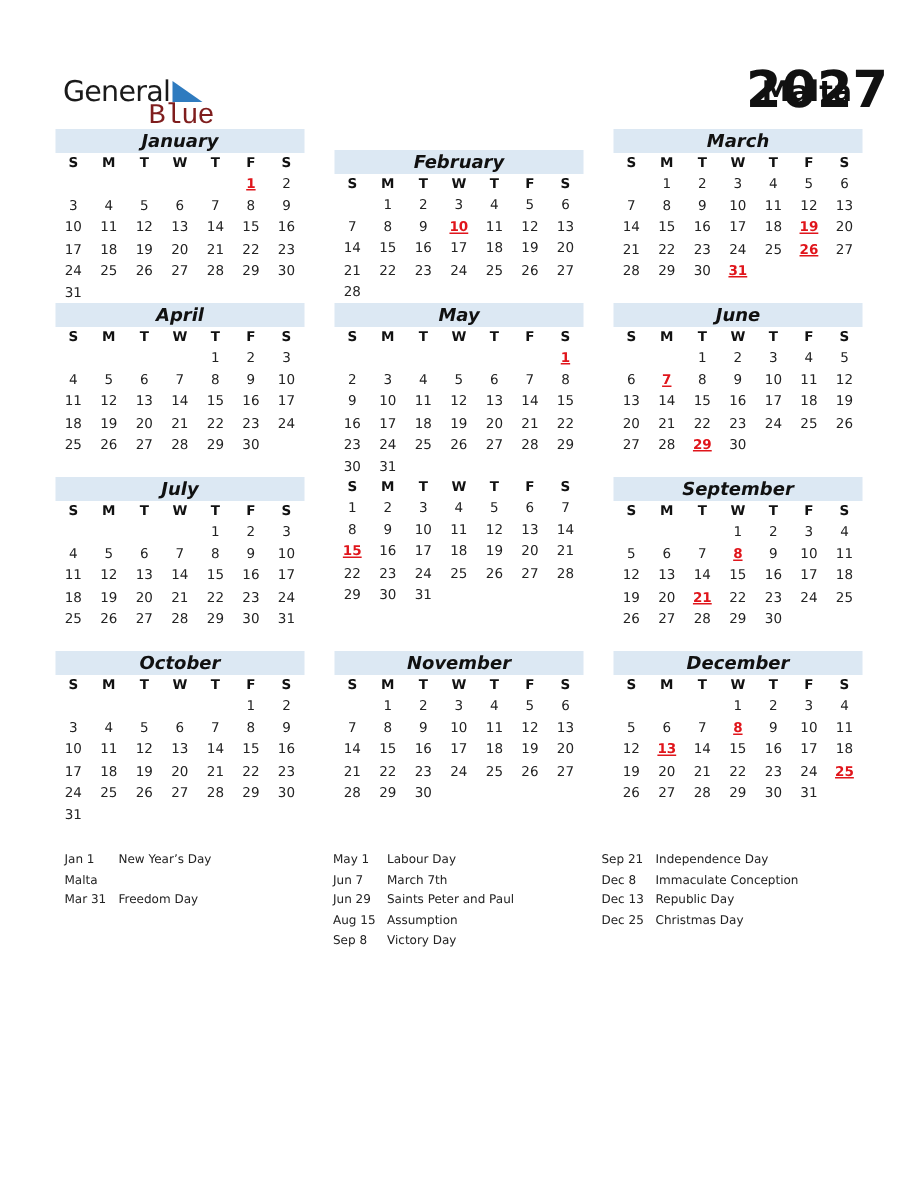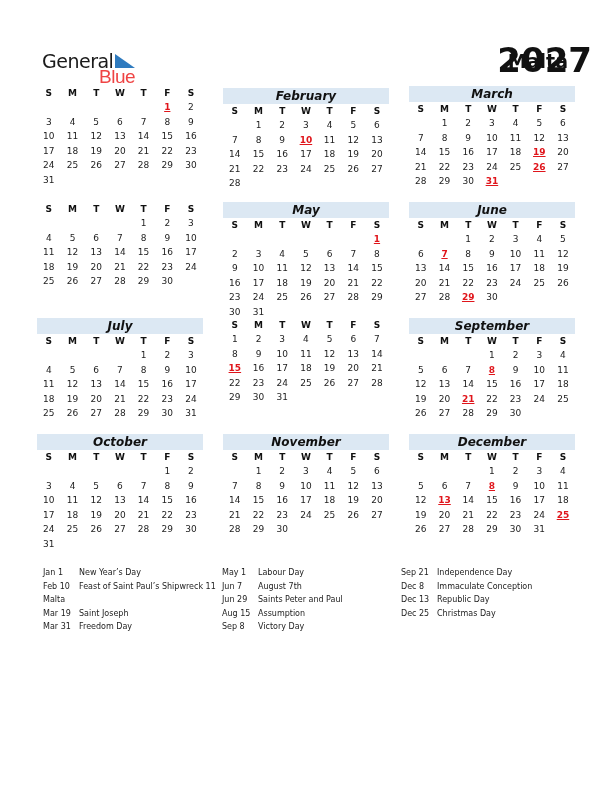--- a/index.html
+++ b/index.html
@@ -1,20 +1,20 @@
 <!DOCTYPE html>
 <html><head>
 <meta charset="utf-8">
 <style>
   * { box-sizing: border-box; margin: 0; padding: 0; }
   html, body { width: 612px; height: 792px; background: #ffffff; }
   body { position: relative; font-family: "DejaVu Sans", sans-serif; color: #222; overflow: hidden; }
   .logo { position: absolute; left: 42px; top: 34px; width: 110px; height: 40px; margin-top: 16px; }
   .logo .g { position: absolute; left: 0; top: 0; font-size: 19px; color: #1a1a1a; letter-spacing: -0.5px; font-family: "DejaVu Sans", sans-serif; }
-  .logo .b { position: absolute; left: 57px; top: 16px; font-size: 19px; color: #ef4444; letter-spacing: -0.5px; font-family: Liberation Sans, sans-serif; }
+  .logo .b { position: absolute; left: 57px; top: 16px; font-size: 19px; color: #7f1d1d; letter-spacing: -0.5px; font-family: Liberation Mono, monospace; }
   .logo .tri { position: absolute; left: 73px; top: 4px; width: 0; height: 0; border-left: 20px solid #2f7bbf; border-top: 14px solid transparent; }
   .year { position: absolute; left: 0; width: 592px; top: 40px; text-align: right; font-size: 34px; font-weight: bold; color: #111; }
   .country { position: absolute; right: 44px; top: 50px; font-size: 19px; font-weight: bold; color: #111; }
   .month { position: absolute; width: 166px; }
   .mhead { height: 16px; background: #dce8f3; text-align: center; font-size: 12px; font-weight: bold; font-style: italic; line-height: 16px; color: #111; }
   .grid { display: grid; grid-template-columns: repeat(7, 23.7px); }
   .dow { font-size: 9px; font-weight: bold; text-align: center; height: 14px; line-height: 14px; color: #111; }
   .day { font-size: 9px; text-align: center; height: 14.5px; line-height: 14.5px; color: #222; }
   .day.hol { color: #e0151b; font-weight: bold; text-decoration: underline; }
   .hcol { position: absolute; top: 566px; font-size: 8px; color: #222; }
@@ -28,20 +28,21 @@
 <div class="logo">
   <span class="g">General</span>
   <span class="tri"></span>
   <span class="b">Blue</span>
 </div>
 <div class="year">2027</div>
 <div class="country">Malta</div>
 
 <div id="months">
     <div class="month" style="left: 37px; top: 86px;">
+      <div class="mhead">January</div>
       <div class="grid">
         <div class="dow">S</div>
         <div class="dow">M</div>
         <div class="dow">T</div>
         <div class="dow">W</div>
         <div class="dow">T</div>
         <div class="dow">F</div>
         <div class="dow">S</div>
         <div class="day"></div>
         <div class="day"></div>
@@ -74,21 +75,21 @@
         <div class="day">24</div>
         <div class="day">25</div>
         <div class="day">26</div>
         <div class="day">27</div>
         <div class="day">28</div>
         <div class="day">29</div>
         <div class="day">30</div>
         <div class="day">31</div>
       </div>
     </div>
-    <div class="month" style="left: 223px; top: 88px;">
+    <div class="month" style="left: 223px; top: 100px;">
       <div class="mhead">February</div>
       <div class="grid">
         <div class="dow">S</div>
         <div class="dow">M</div>
         <div class="dow">T</div>
         <div class="dow">W</div>
         <div class="dow">T</div>
         <div class="dow">F</div>
         <div class="dow">S</div>
         <div class="day"></div>
@@ -160,20 +161,21 @@
         <div class="day">25</div>
         <div class="day hol">26</div>
         <div class="day">27</div>
         <div class="day">28</div>
         <div class="day">29</div>
         <div class="day">30</div>
         <div class="day hol">31</div>
       </div>
     </div>
     <div class="month" style="left: 37px; top: 202px;">
+      <div class="mhead">April</div>
       <div class="grid">
         <div class="dow">S</div>
         <div class="dow">M</div>
         <div class="dow">T</div>
         <div class="dow">W</div>
         <div class="dow">T</div>
         <div class="dow">F</div>
         <div class="dow">S</div>
         <div class="day"></div>
         <div class="day"></div>
@@ -576,44 +578,36 @@
       </div>
     </div>
   </div>
 <div id="holidays">
     <div class="hcol" style="left: 43px;">
       <div class="hrow">
         <span class="d">Jan 1</span>
         <span class="n">New Year’s Day</span>
       </div>
       <div class="hrow">
-        <span class="d">Feb 10</span>
-        <span class="n">Feast of Saint Paul’s Shipwreck 11</span>
-      </div>
-      <div class="hrow">
         <span class="d">Malta</span>
         <span class="n"></span>
       </div>
       <div class="hrow">
-        <span class="d">Mar 19</span>
-        <span class="n">Saint Joseph</span>
-      </div>
-      <div class="hrow">
         <span class="d">Mar 31</span>
         <span class="n">Freedom Day</span>
       </div>
     </div>
     <div class="hcol" style="left: 222px;">
       <div class="hrow">
         <span class="d">May 1</span>
         <span class="n">Labour Day</span>
       </div>
       <div class="hrow">
         <span class="d">Jun 7</span>
-        <span class="n">August 7th</span>
+        <span class="n">March 7th</span>
       </div>
       <div class="hrow">
         <span class="d">Jun 29</span>
         <span class="n">Saints Peter and Paul</span>
       </div>
       <div class="hrow">
         <span class="d">Aug 15</span>
         <span class="n">Assumption</span>
       </div>
       <div class="hrow">

